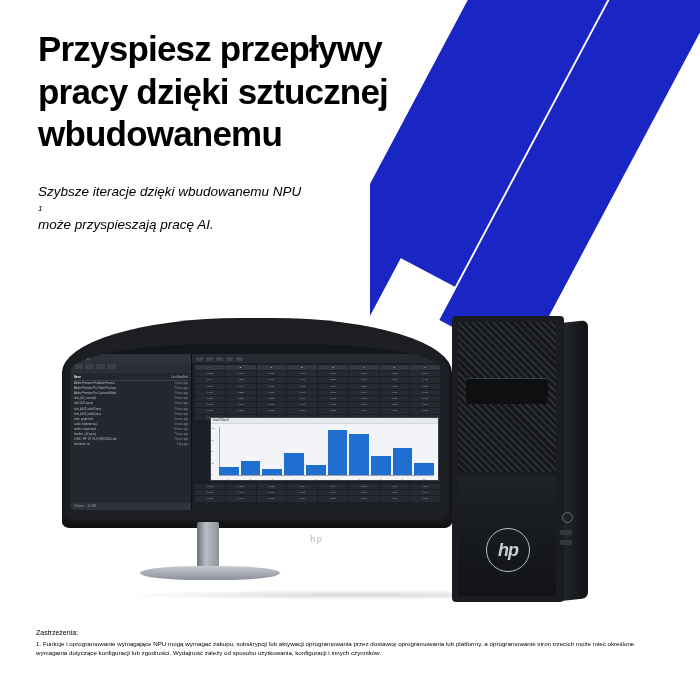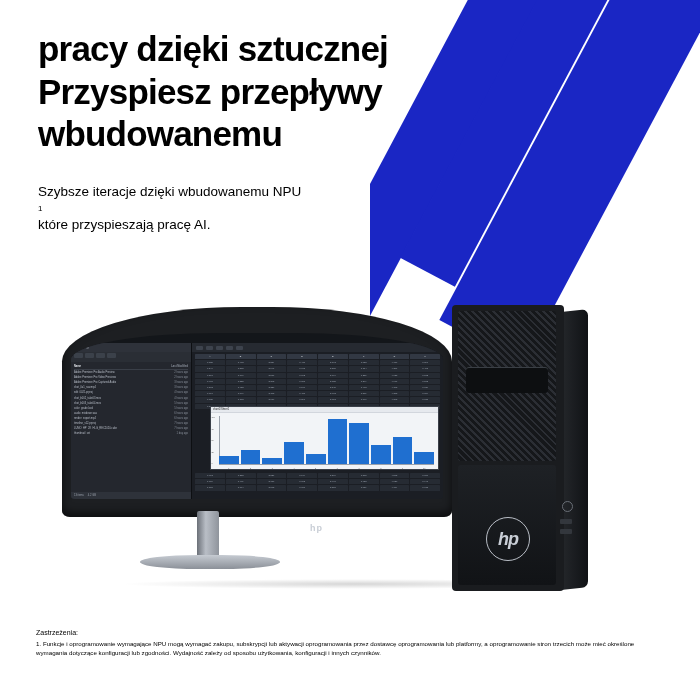--- a/index.html
+++ b/index.html
@@ -74,31 +74,31 @@
   
   .subcopy {
     position: absolute;
     left: 38px;
     top: 182px;
     width: 420px;
     font-size: 13.5px;
     line-height: 1.52;
     color: #000000;
   }
-  .subcopy span { display: block; }
+  .subcopy span { display: block; font-style: italic; }
   .sup {
     font-size: 8px;
     vertical-align: super;
   }
 
   
   .product {
     position: absolute;
     left: 0;
-    top: 297px;
+    top: 308px;
     width: 700px;
     height: 310px;
   }
 
   
   .monitor {
     position: absolute;
     left: 62px;
     top: 10px;
     width: 390px;
@@ -428,31 +428,31 @@
 
 <div class="page">
 
   <div class="stripes">
     <div class="stripe stripe-a"></div>
     <div class="stripe stripe-b"></div>
     <div class="stripe stripe-c"></div>
   </div>
 
   <div class="headline">
+    <span>Przyspiesz przepływy</span>
     <span>pracy dzięki sztucznej</span>
-    <span>Przyspiesz przepływy</span>
     <span>wbudowanemu</span>
   </div>
 
   <div class="subcopy">
     <span>
         <span>Szybsze iteracje dzięki wbudowanemu NPU</span>
         <span class="sup">1</span>
       </span>
-    <span>które przyspieszają pracę AI.</span>
+    <span>może przyspieszają pracę AI.</span>
   </div>
 
   <div class="product">
 
     <div class="shadow"></div>
 
     <div class="monitor">
       <div class="monitor-shell"></div>
       <div class="monitor-screen">
         <div class="screen-inner">

